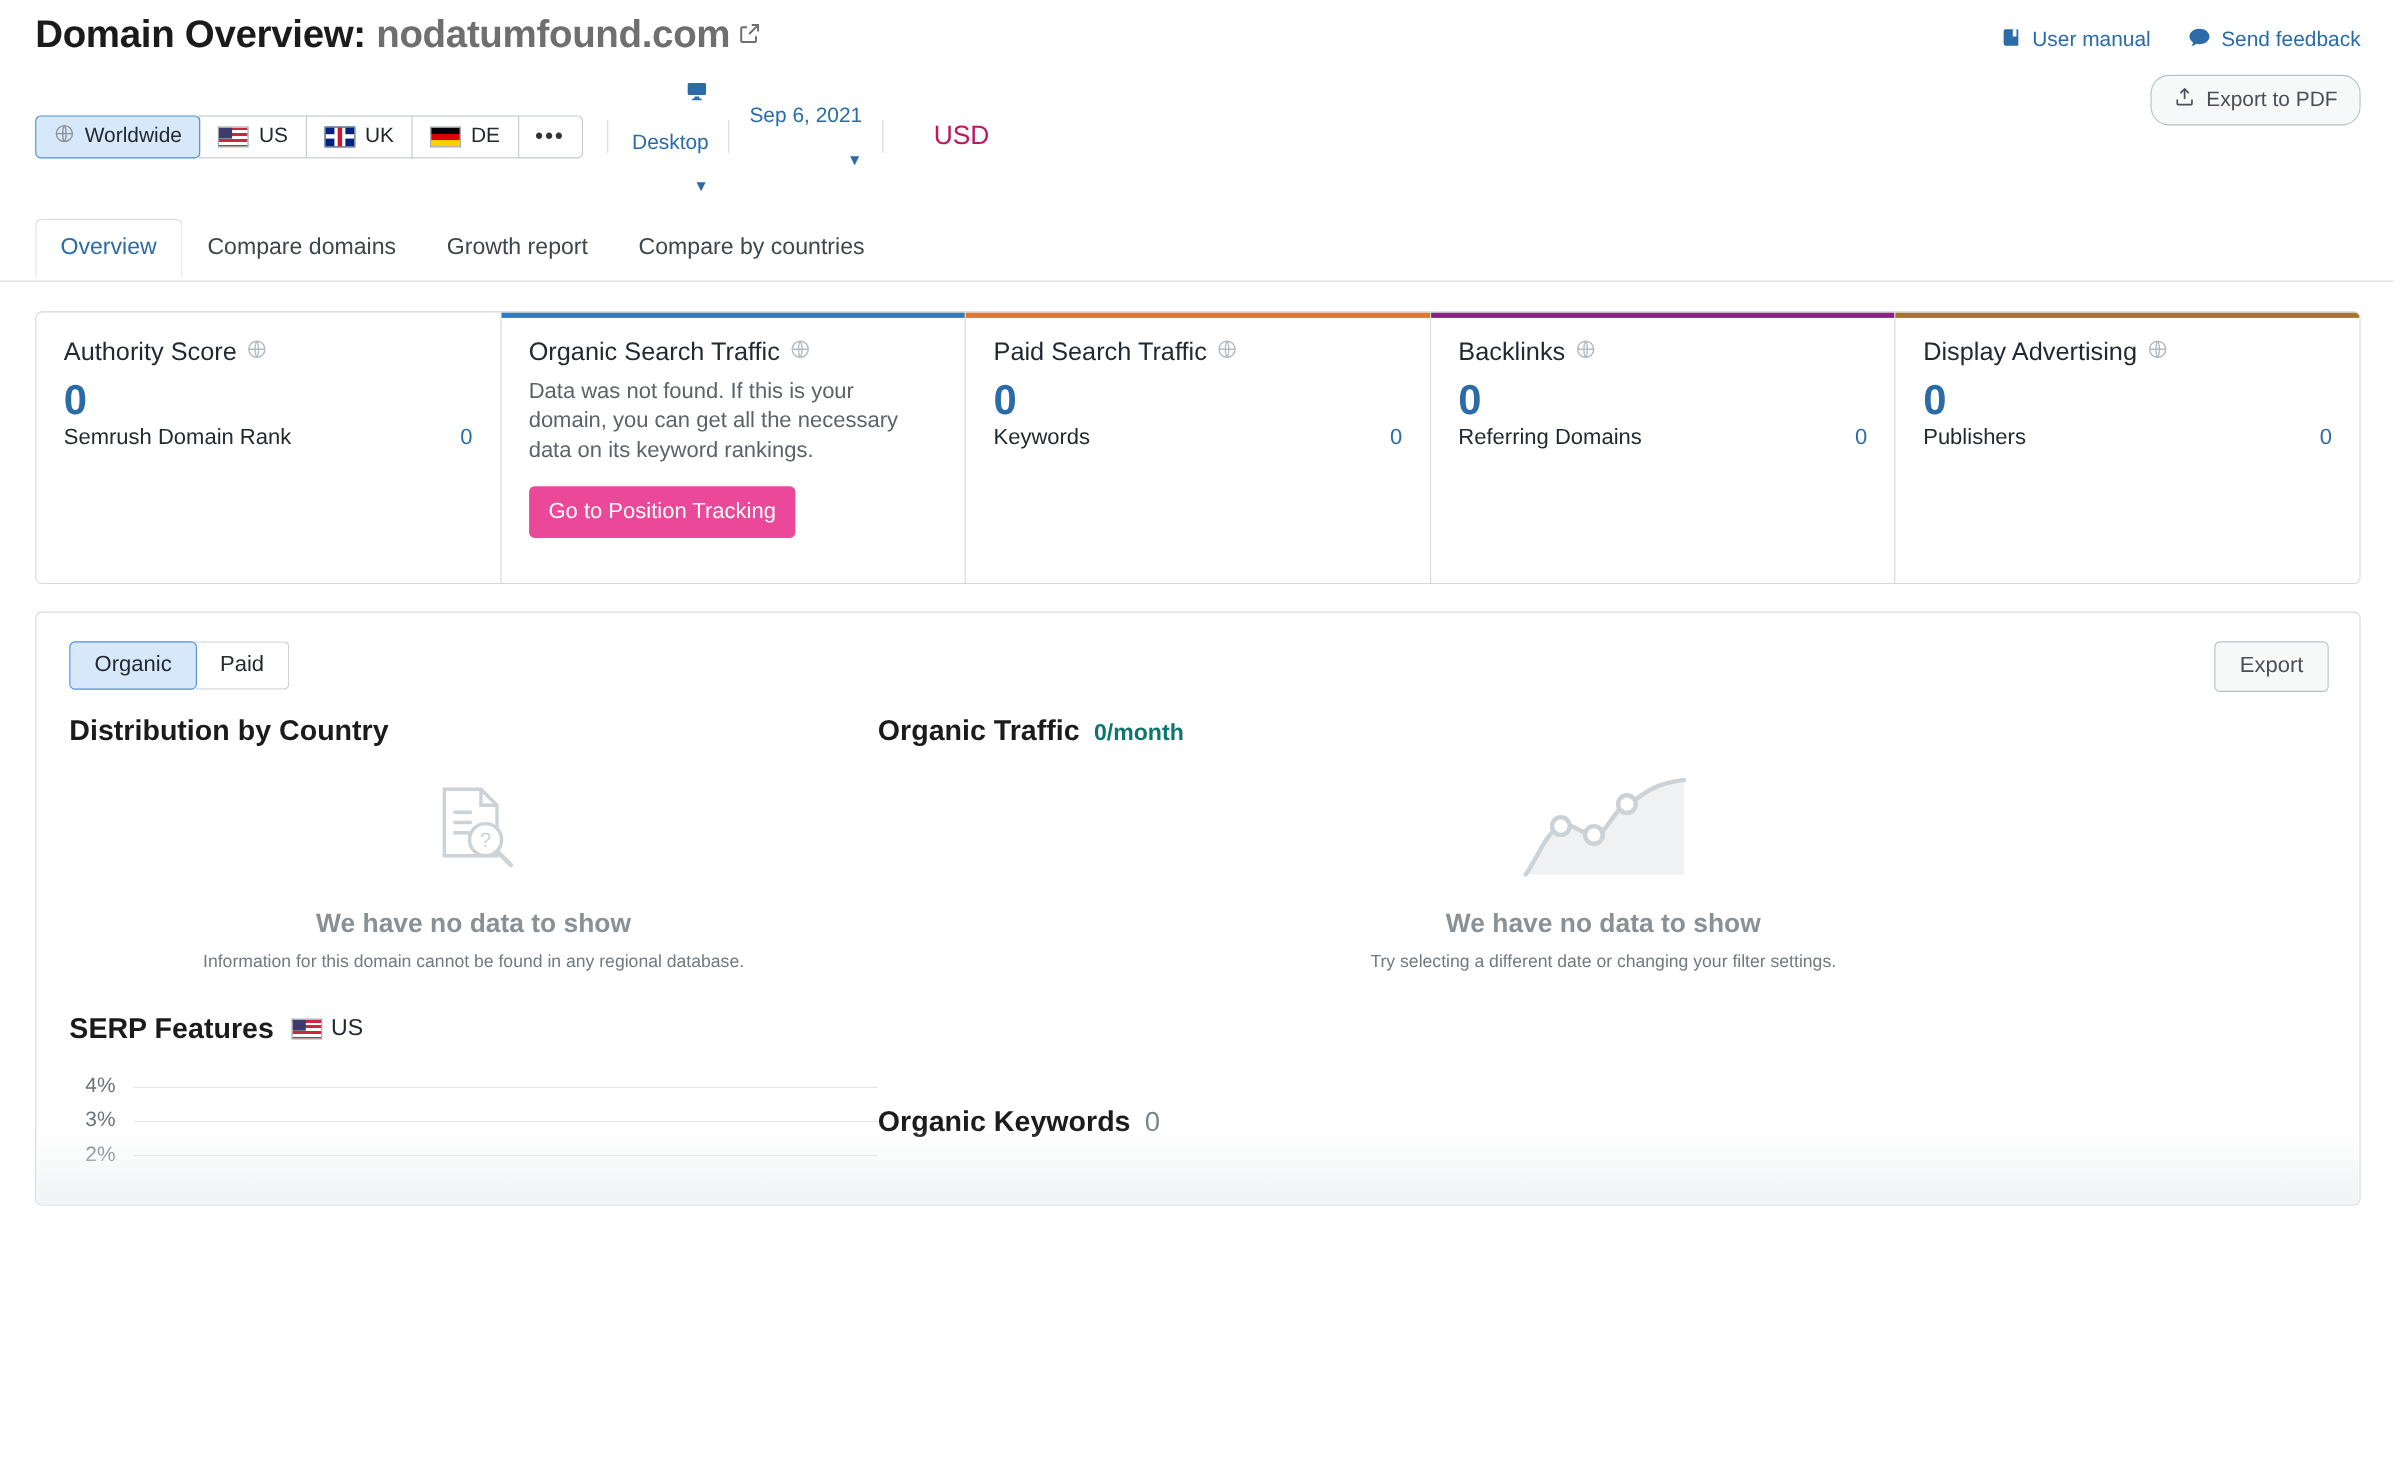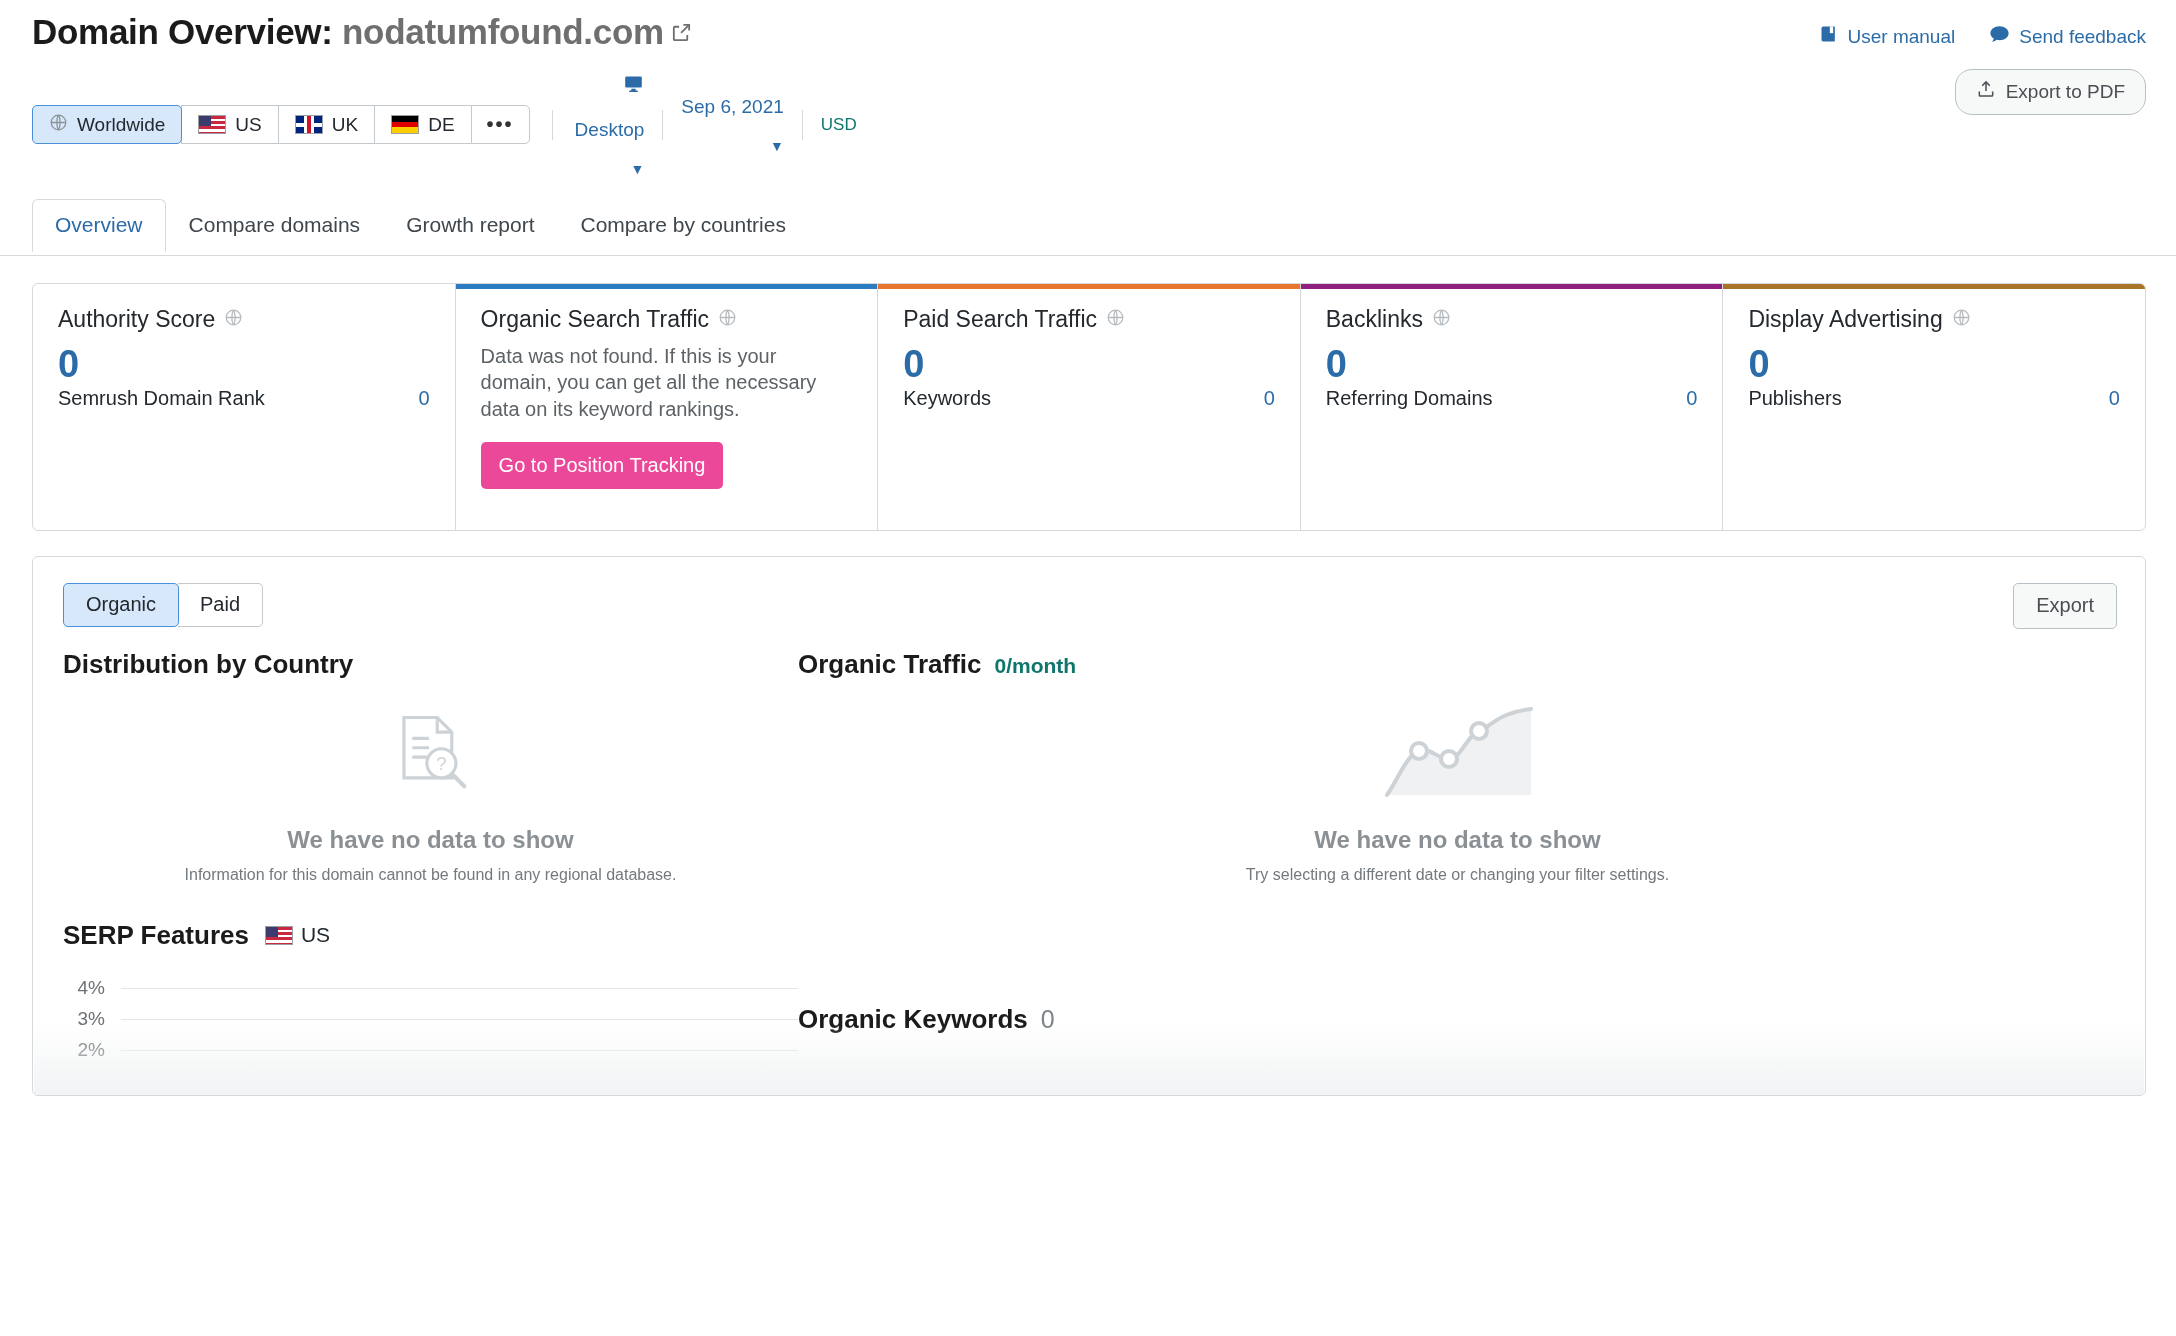--- a/index.html
+++ b/index.html
@@ -58,21 +58,21 @@
   .seg-btn.dots { letter-spacing: 2px; font-weight: bold; font-size: 20px; padding: 0 15px; color:#333; }
 
   .vdiv { width: 1px; height: 30px; background: #d5d9dd; margin: 0 22px; }
   .vdiv.small { margin: 0 18px; }
 
   .drop-link {
     display: inline-flex; align-items: flex-end; gap: 20px;
     color: #2b6ca8; font-size: 19px; cursor: pointer; white-space: nowrap; flex-direction: column;
   }
   .chev { font-size: 14px; font-weight: bold; }
-  .currency { color: #0f766e; font-size: 17px; }
+  .currency { color: #be185d; font-size: 24px; margin-left: 28px; }
 
   .export-pdf-btn {
     position: absolute; right: 30px; top: 14px;
     display: inline-flex; align-items: center; gap: 10px;
     height: 46px; padding: 0 20px;
     background: #f7f8f8; border: 1px solid #b9c0c5; border-radius: 17px;
     color: #4a4f54; font-size: 19px; font-family: inherit; cursor: pointer;
   }
 
   

